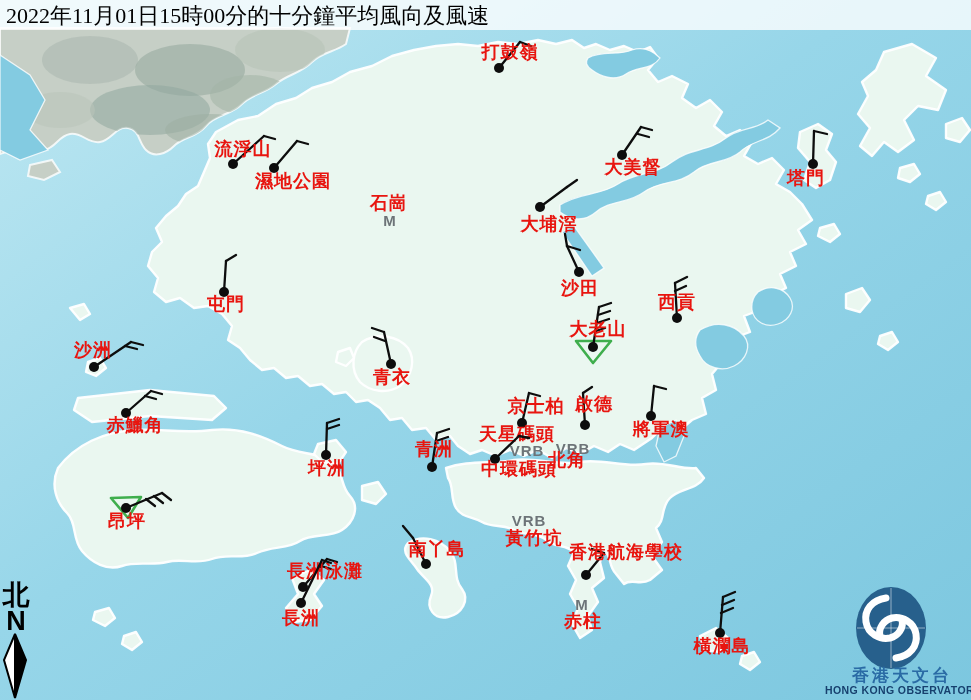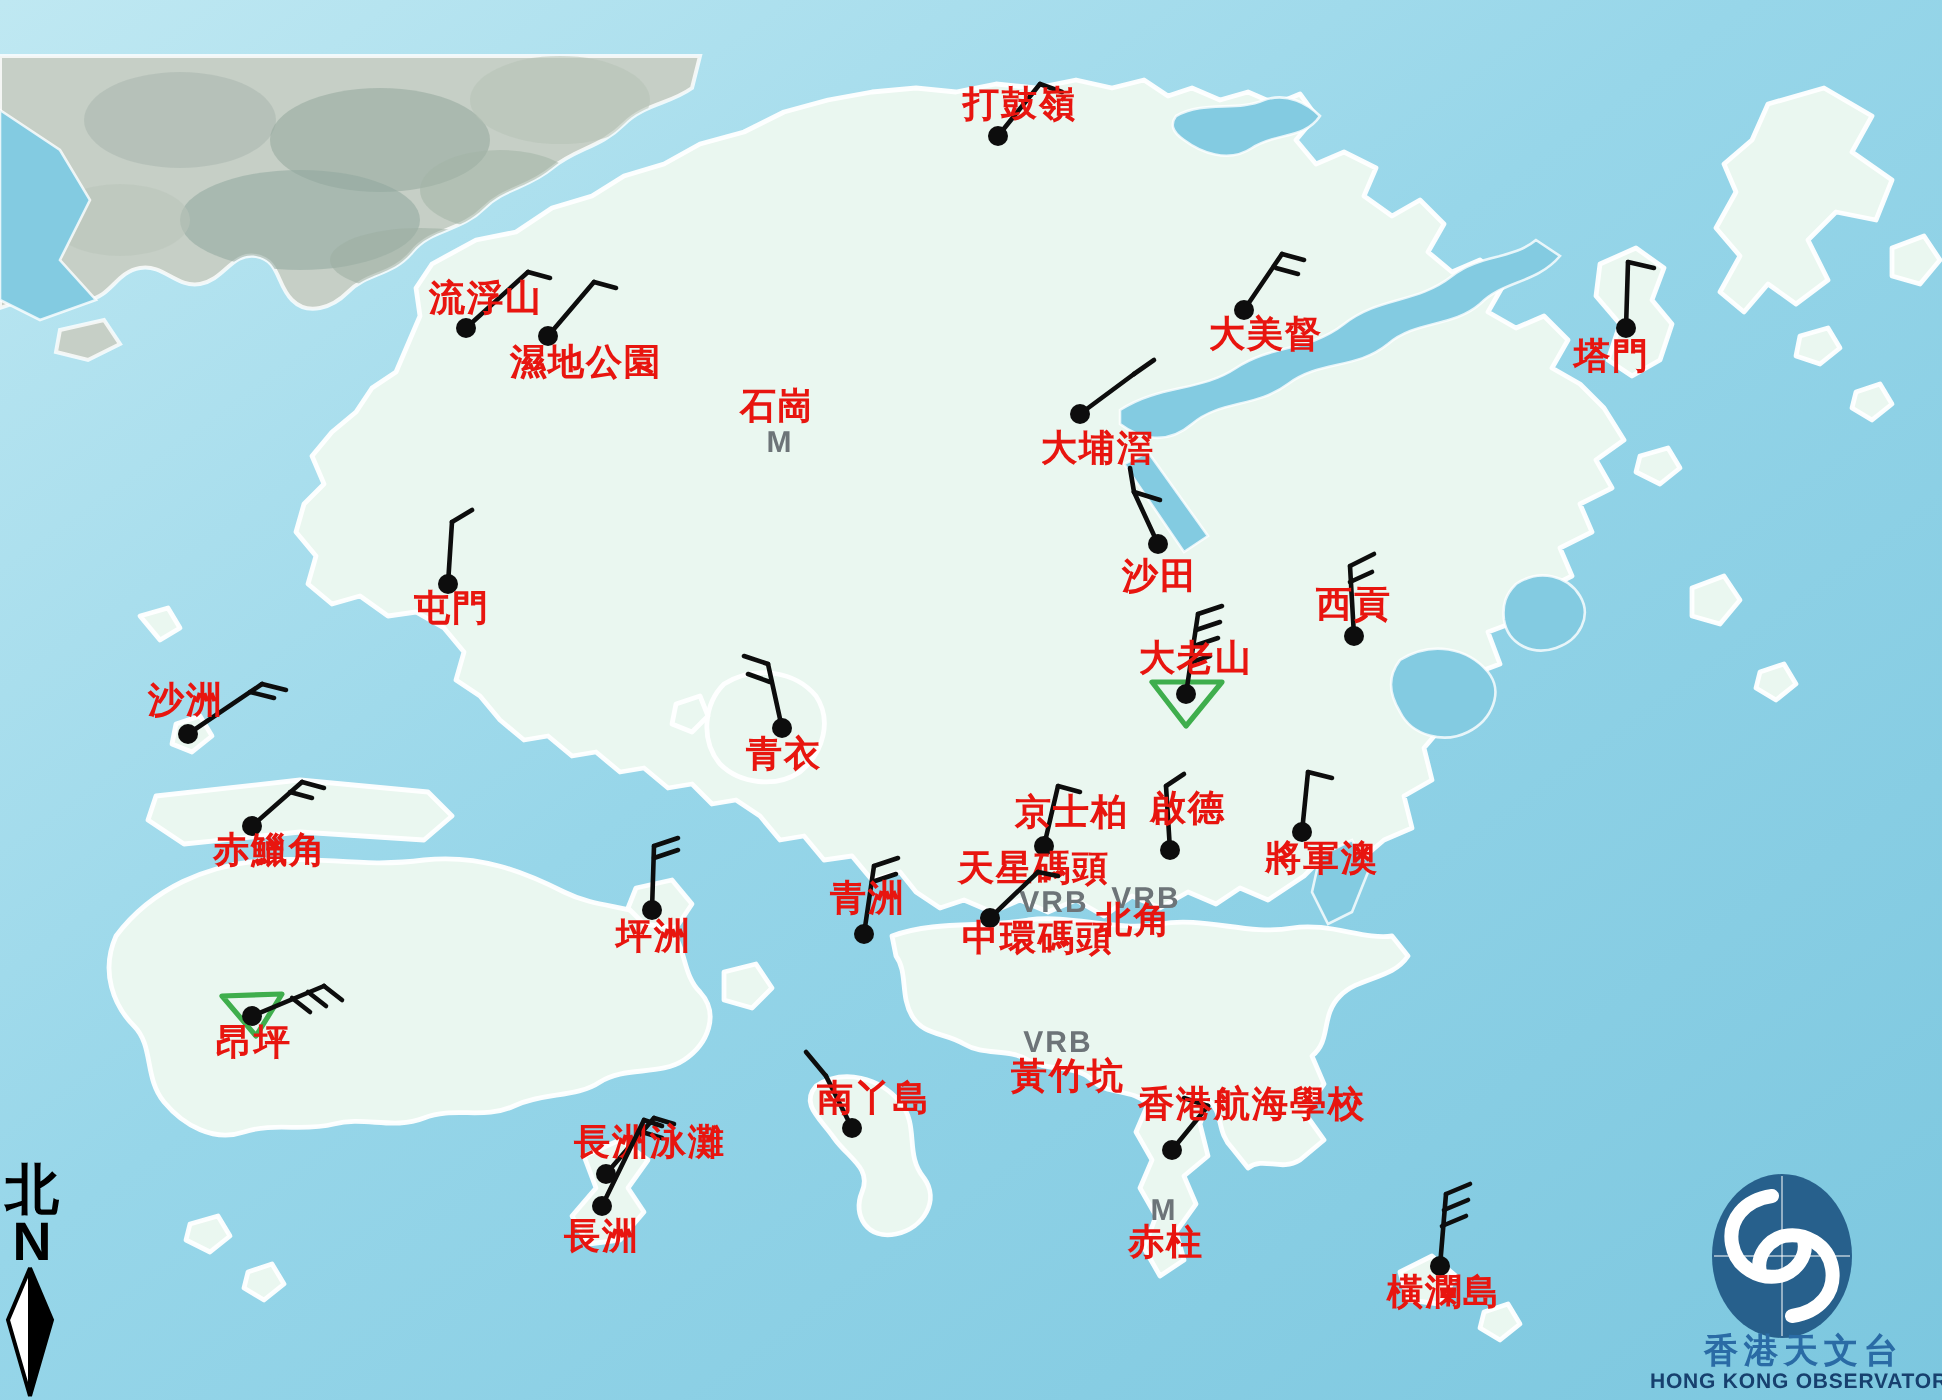--- a/index.html
+++ b/index.html
@@ -301,13 +301,16 @@
       <ellipse cx="891" cy="628" rx="35" ry="41" fill="#27608c"></ellipse>
       <line x1="857" y1="628" x2="925" y2="628" stroke="#ffffff" stroke-width="1" opacity=".5"></line>
       <line x1="891" y1="588" x2="891" y2="668" stroke="#ffffff" stroke-width="1" opacity=".5"></line>
       <path d="M886,598 C872,600 864,610 866,622 C868,634 880,640 890,638 C898,636 904,628 902,620" fill="none" stroke="#ffffff" stroke-width="7" stroke-linecap="round"></path>
       <path d="M896,658 C910,656 918,646 916,634 C914,622 902,616 892,618 C884,620 878,628 880,636" fill="none" stroke="#ffffff" stroke-width="7" stroke-linecap="round"></path>
       <text x="902" y="681" class="logo-cjk">香港天文台</text>
       <text x="903" y="694" class="logo-en">HONG KONG OBSERVATORY</text>
     </g>
   </svg>
 
+  <div class="title-bar">
+    <div class="title-text">2022年11月01日15時00分的十分鐘平均風向及風速</div>
+  </div>
 </div>
 
 </body></html>

